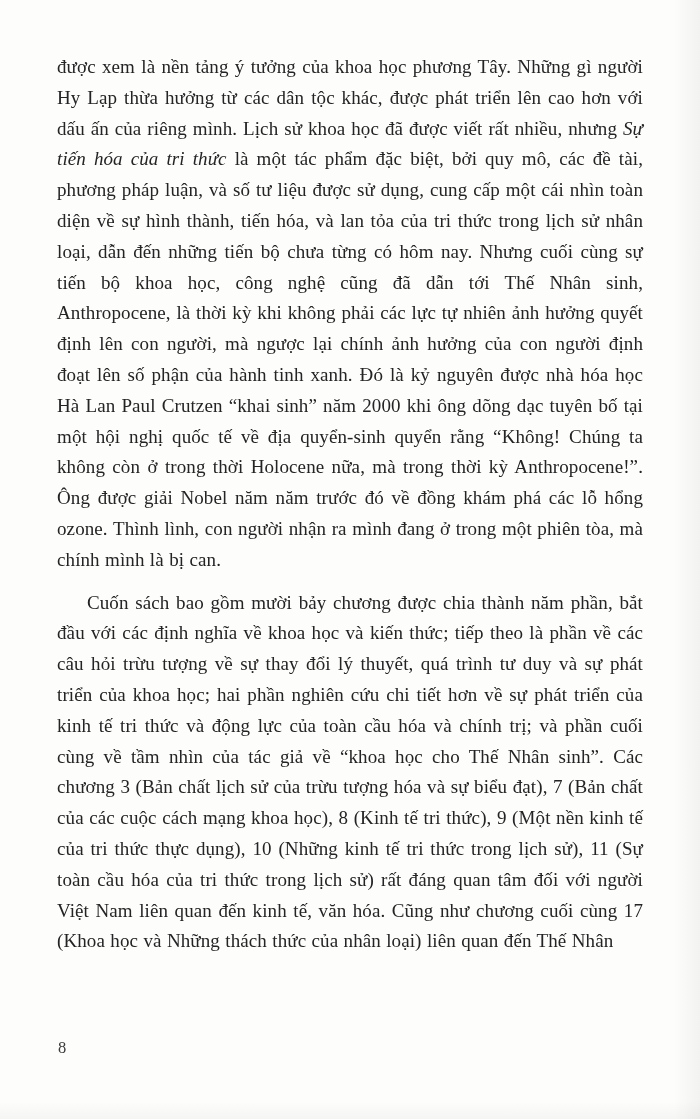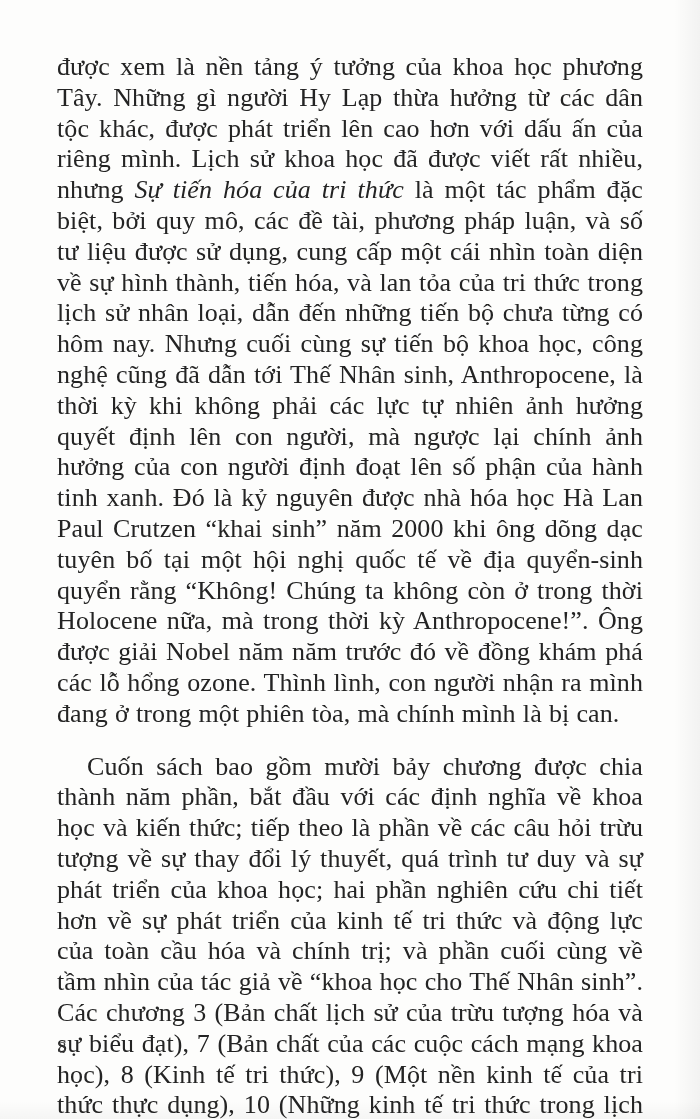--- a/index.html
+++ b/index.html
@@ -16,29 +16,29 @@
     color: #242424;
   }
   .page-body {
     position: absolute;
     left: 57px;
     top: 52px;
     width: 586px;
   }
   .para {
     margin: 0;
-    font-size: 26px;
+    font-size: 19px;
     line-height: 30.8px;
     text-align: justify;
     letter-spacing: 0.1px;
     word-spacing: 0.5px;
     font-family: Liberation Serif, serif;
   }
   .para + .para {
-    margin-top: 22px;
+    margin-top: 12px;
     text-indent: 30px;
   }
   .italic {
     font-style: italic;
   }
   .page-number {
     position: absolute;
     left: 58px;
     top: 1038px;
     font-size: 16.5px;

